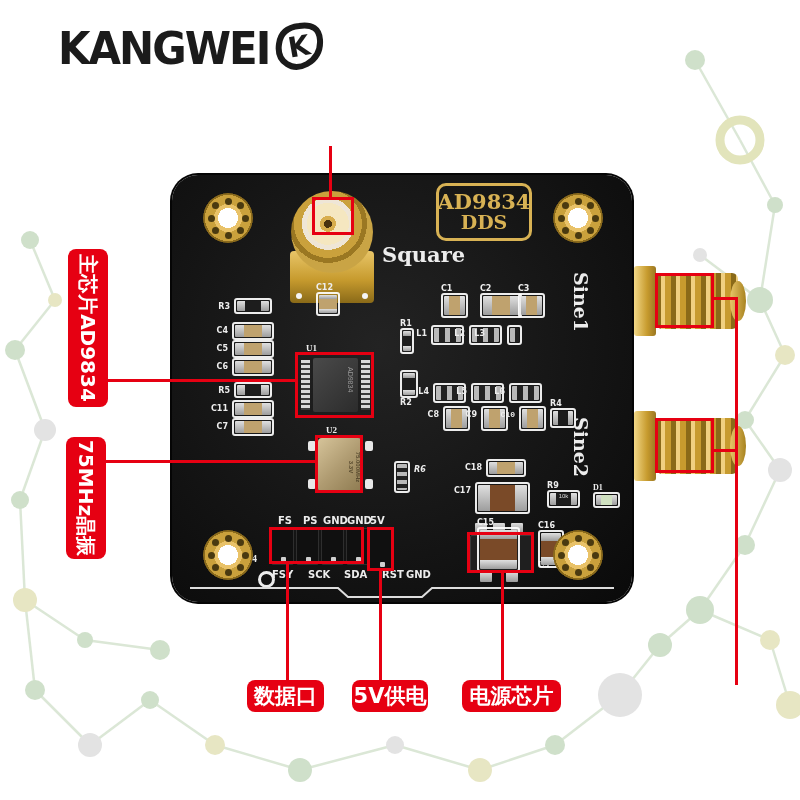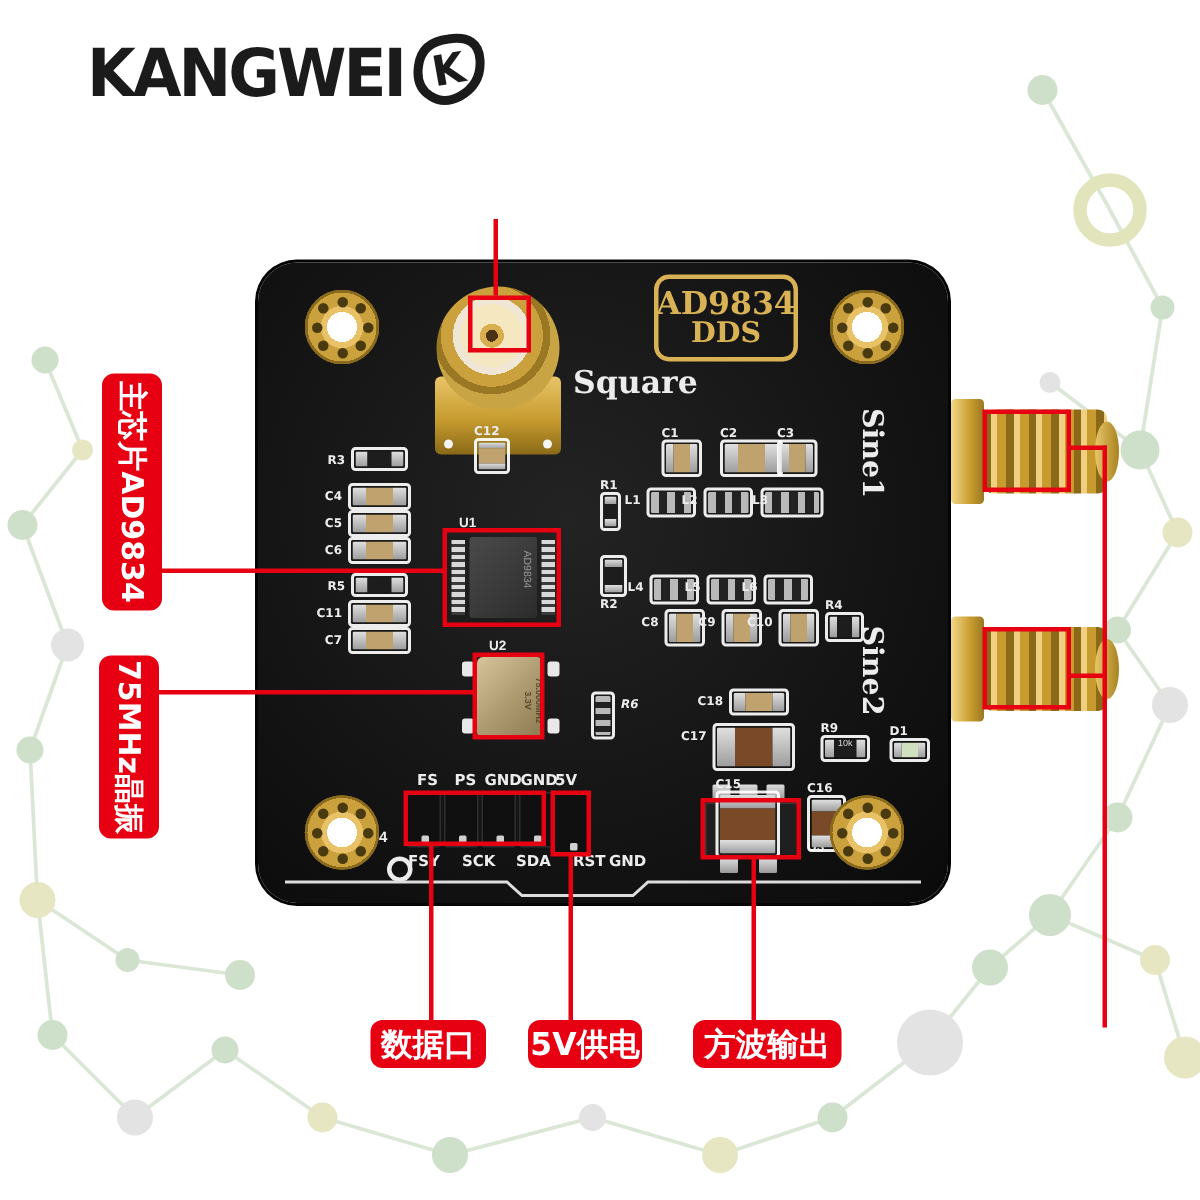--- a/index.html
+++ b/index.html
@@ -11,21 +11,21 @@
   #logo .word{font-family:"DejaVu Sans",sans-serif;font-weight:900;font-size:42px;color:#1b1b1b;
               letter-spacing:-2px;transform:scaleY(1.05);}
   #logo .badge{margin-left:4px;}
   
   #pcb{position:absolute;left:172px;top:175px;width:460px;height:427px;z-index:2;
        background:radial-gradient(circle at 45% 40%, #232323 0%, #151515 55%, #0a0a0a 100%);
        border-radius:26px;box-shadow:0 0 0 2px #050505;}
   .hole{position:absolute;width:50px;height:50px;border-radius:50%;
         background:radial-gradient(circle,#ffffff 0 10px,#e9c268 10px 14px,#caa13c 14px 23px,#8a6a1c 23px 25px,transparent 25px);}
   .hole i{position:absolute;width:7px;height:7px;border-radius:50%;background:#4a3a10;}
-  .slk{position:absolute;color:#ececec;font-weight:bold;}
+  .slk{position:absolute;color:#ececec;font-weight:bold;font-family:Liberation Serif, serif;}
   .serif{font-family:"DejaVu Serif","Liberation Serif",serif;}
   #dds-box{position:absolute;left:264px;top:8px;width:90px;height:52px;border:3px solid #d8b254;
            border-radius:10px;display:flex;flex-direction:column;align-items:center;justify-content:center;
            color:#d8b254;font-family:"DejaVu Serif",serif;font-weight:bold;line-height:1.05;}
   #dds-box .l1{font-size:21px;} #dds-box .l2{font-size:19px;}
   
   #sma-plate{position:absolute;left:118px;top:76px;width:84px;height:52px;border-radius:4px;
              background:linear-gradient(180deg,#e8c568 0%,#c79b2e 55%,#8a6a18 100%);}
   #sma-circ{position:absolute;left:119px;top:16px;width:82px;height:82px;border-radius:50%;
             background:radial-gradient(circle at 45% 40%,#4a3310 0 4px,#d8ae4e 4px 8px,#f5e7c0 8px 21px,#efe6d6 21px 26px,#caa13c 26px 34px,#9a7722 34px 39px,#c9a445 39px 41px);}
@@ -294,21 +294,21 @@
           <span class="lbl" style="left: -2px; top: -11px;">C3</span>
         </div>
         <div class="comp" style="left: 259px; top: 150px; width: 33px; height: 20px;">
           <div class="body" style="background: repeating-linear-gradient(90deg, rgb(185, 185, 185) 0px, rgb(185, 185, 185) 5px, rgb(34, 34, 34) 5px, rgb(34, 34, 34) 11px);"></div>
           <span class="lbl" style="right: 35px; top: 2px;">L1</span>
         </div>
         <div class="comp" style="left: 297px; top: 150px; width: 33px; height: 20px;">
           <div class="body" style="background: repeating-linear-gradient(90deg, rgb(185, 185, 185) 0px, rgb(185, 185, 185) 5px, rgb(34, 34, 34) 5px, rgb(34, 34, 34) 11px);"></div>
           <span class="lbl" style="right: 35px; top: 2px;">L2</span>
         </div>
-        <div class="comp" style="left: 335px; top: 150px; width: 42px; height: 20px;">
+        <div class="comp" style="left: 335px; top: 150px; width: 15px; height: 20px;">
           <div class="body" style="background: repeating-linear-gradient(90deg, rgb(185, 185, 185) 0px, rgb(185, 185, 185) 5px, rgb(34, 34, 34) 5px, rgb(34, 34, 34) 11px);"></div>
           <span class="lbl" style="right: 35px; top: 2px;">L3</span>
         </div>
         <div class="comp" style="left: 261px; top: 208px; width: 33px; height: 20px;">
           <div class="body" style="background: repeating-linear-gradient(90deg, rgb(185, 185, 185) 0px, rgb(185, 185, 185) 5px, rgb(34, 34, 34) 5px, rgb(34, 34, 34) 11px);"></div>
           <span class="lbl" style="right: 35px; top: 2px;">L4</span>
         </div>
         <div class="comp" style="left: 299px; top: 208px; width: 33px; height: 20px;">
           <div class="body" style="background: repeating-linear-gradient(90deg, rgb(185, 185, 185) 0px, rgb(185, 185, 185) 5px, rgb(34, 34, 34) 5px, rgb(34, 34, 34) 11px);"></div>
           <span class="lbl" style="right: 35px; top: 2px;">L5</span>
@@ -332,21 +332,21 @@
             <div class="end"></div>
           </div>
           <span class="lbl" style="right: 29px; top: 2px;">C9</span>
         </div>
         <div class="comp" style="left: 347px; top: 231px; width: 27px; height: 25px;">
           <div class="body">
             <div class="end"></div>
             <div class="mid" style="background: rgb(191, 162, 110);"></div>
             <div class="end"></div>
           </div>
-          <span class="lbl" style="right: 29px; top: 2px;">C10</span>
+          <span class="lbl" style="right: 29px; top: 2px; font-family: Liberation Mono, monospace;">C10</span>
         </div>
         <div class="comp" style="left: 378px; top: 233px; width: 26px; height: 20px;">
           <div class="body">
             <div class="end"></div>
             <div class="mid" style="background: rgb(29, 29, 29);"></div>
             <div class="end"></div>
           </div>
           <span class="lbl" style="left: -2px; top: -11px;">R4</span>
         </div>
         <div class="comp" style="left: 222px; top: 286px; width: 16px; height: 32px; font-style: italic;">
@@ -378,21 +378,21 @@
             <div class="end"></div>
           </div>
           <span class="lbl" style="left: -2px; top: -11px;">R9</span>
         </div>
         <div class="comp" style="left: 421px; top: 317px; width: 27px; height: 16px;">
           <div class="body">
             <div class="end"></div>
             <div class="mid" style="background: rgb(207, 224, 192);"></div>
             <div class="end"></div>
           </div>
-          <span class="lbl" style="left: -2px; top: -11px;">D1</span>
+          <span class="lbl" style="left: -2px; top: -11px; font-family: Liberation Serif, serif;">D1</span>
         </div>
         <div class="comp" style="left: 305px; top: 352px; width: 43px; height: 45px;">
           <div class="body v">
             <div class="end"></div>
             <div class="mid" style="background: rgb(122, 74, 40);"></div>
             <div class="end"></div>
           </div>
           <span class="lbl" style="left: -2px; top: -11px;">C15</span>
         </div>
         <div class="comp" style="left: 366px; top: 355px; width: 26px; height: 38px;">
@@ -505,14 +505,14 @@
   <div class="rline" style="left:712px;top:449px;width:26px;height:3px;"></div>
   <div class="rline" style="left:735px;top:297px;width:3px;height:388px;"></div>
   <div class="rline" style="left:286px;top:562px;width:3px;height:120px;"></div>
   <div class="rline" style="left:379px;top:569px;width:3px;height:113px;"></div>
   <div class="rline" style="left:501px;top:571px;width:3px;height:111px;"></div>
 
   <div class="pill" style="left:9px;top:308px;width:158px;height:40px;font-size:20px;transform:rotate(90deg);">主芯片AD9834</div>
   <div class="pill" style="left:25px;top:478px;width:122px;height:40px;font-size:20px;transform:rotate(90deg);">75MHz晶振</div>
   <div class="pill" style="left:247px;top:680px;width:77px;height:32px;font-size:21px;">数据口</div>
   <div class="pill" style="left:352px;top:680px;width:76px;height:32px;font-size:21px;">5V供电</div>
-  <div class="pill" style="left:462px;top:680px;width:99px;height:32px;font-size:21px;">方波输出</div>
+  <div class="pill" style="left:462px;top:680px;width:99px;height:32px;font-size:21px;">电源芯片</div>
 </div>
 
 </body></html>

